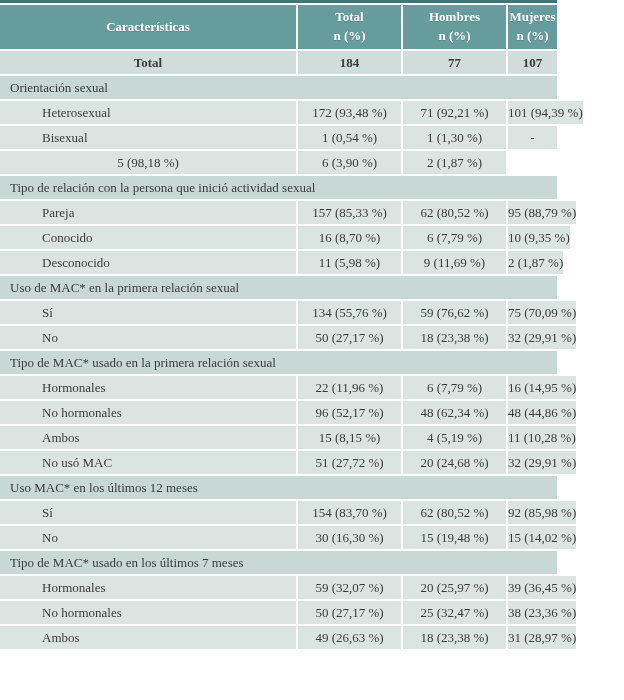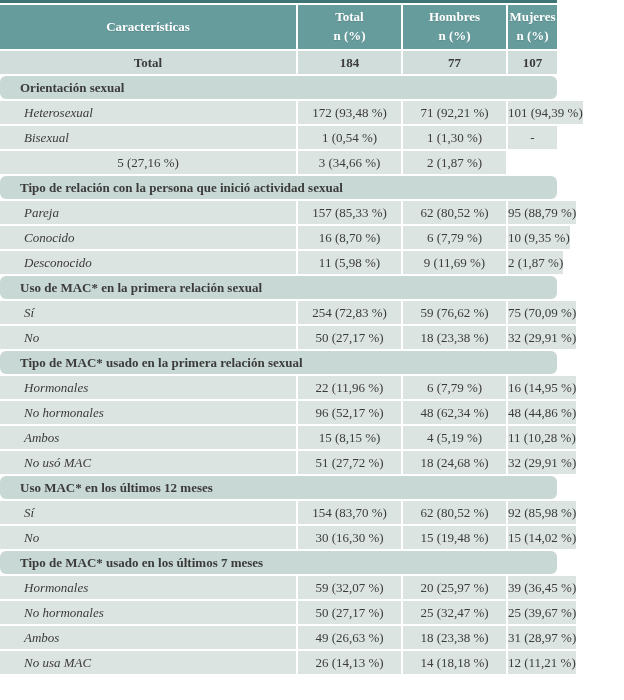--- a/index.html
+++ b/index.html
@@ -42,32 +42,30 @@
     line-height: 1.45;
     text-shadow: 0 1px 1px rgba(0,0,0,0.12);
   }
   .header-row .cell.one-line { flex-direction: row; }
   .total-row .cell {
     background: var(--total-row-bg, #D0DDDA);
     font-weight: bold;
   }
   .section-row .cell {
     background: var(--section-row-bg, #C8D8D4);
-    font-weight: bold;
+    font-weight: normal;
     justify-content: flex-start;
-    padding-left: 20px;
-    border-radius: 6px;
+    padding-left: 10px;
   }
   .data-row .cell {
     background: var(--data-row-bg, #DCE4E2);
   }
   .data-row .cell.label {
     justify-content: flex-start;
-    padding-left: 24px;
-    font-style: italic;
+    padding-left: 42px;
   }
 </style>
 </head>
 <body>
 
 <div class="table">
   <div class="row header-row">
     <div class="cell one-line">Características</div>
     <div class="cell">
       <span>Total</span>
@@ -98,22 +96,22 @@
         <div class="cell">71 (92,21 %)</div>
         <div class="cell">101 (94,39 %)</div>
       </div>
       <div class="row data-row">
         <div class="cell label">Bisexual</div>
         <div class="cell">1 (0,54 %)</div>
         <div class="cell">1 (1,30 %)</div>
         <div class="cell">-</div>
       </div>
       <div class="row data-row">
-        <div class="cell">5 (27,16 %)</div>
-        <div class="cell">3 (34,66 %)</div>
+        <div class="cell">5 (98,18 %)</div>
+        <div class="cell">6 (3,90 %)</div>
         <div class="cell">2 (1,87 %)</div>
       </div>
       <div class="row section-row">
         <div class="cell">Tipo de relación con la persona que inició actividad sexual</div>
       </div>
       <div class="row data-row">
         <div class="cell label">Pareja</div>
         <div class="cell">157 (85,33 %)</div>
         <div class="cell">62 (80,52 %)</div>
         <div class="cell">95 (88,79 %)</div>
@@ -128,21 +126,21 @@
         <div class="cell label">Desconocido</div>
         <div class="cell">11 (5,98 %)</div>
         <div class="cell">9 (11,69 %)</div>
         <div class="cell">2 (1,87 %)</div>
       </div>
       <div class="row section-row">
         <div class="cell">Uso de MAC* en la primera relación sexual</div>
       </div>
       <div class="row data-row">
         <div class="cell label">Sí</div>
-        <div class="cell">254 (72,83 %)</div>
+        <div class="cell">134 (55,76 %)</div>
         <div class="cell">59 (76,62 %)</div>
         <div class="cell">75 (70,09 %)</div>
       </div>
       <div class="row data-row">
         <div class="cell label">No</div>
         <div class="cell">50 (27,17 %)</div>
         <div class="cell">18 (23,38 %)</div>
         <div class="cell">32 (29,91 %)</div>
       </div>
       <div class="row section-row">
@@ -162,21 +160,21 @@
       </div>
       <div class="row data-row">
         <div class="cell label">Ambos</div>
         <div class="cell">15 (8,15 %)</div>
         <div class="cell">4 (5,19 %)</div>
         <div class="cell">11 (10,28 %)</div>
       </div>
       <div class="row data-row">
         <div class="cell label">No usó MAC</div>
         <div class="cell">51 (27,72 %)</div>
-        <div class="cell">18 (24,68 %)</div>
+        <div class="cell">20 (24,68 %)</div>
         <div class="cell">32 (29,91 %)</div>
       </div>
       <div class="row section-row">
         <div class="cell">Uso MAC* en los últimos 12 meses</div>
       </div>
       <div class="row data-row">
         <div class="cell label">Sí</div>
         <div class="cell">154 (83,70 %)</div>
         <div class="cell">62 (80,52 %)</div>
         <div class="cell">92 (85,98 %)</div>
@@ -193,28 +191,22 @@
       <div class="row data-row">
         <div class="cell label">Hormonales</div>
         <div class="cell">59 (32,07 %)</div>
         <div class="cell">20 (25,97 %)</div>
         <div class="cell">39 (36,45 %)</div>
       </div>
       <div class="row data-row">
         <div class="cell label">No hormonales</div>
         <div class="cell">50 (27,17 %)</div>
         <div class="cell">25 (32,47 %)</div>
-        <div class="cell">25 (39,67 %)</div>
+        <div class="cell">38 (23,36 %)</div>
       </div>
       <div class="row data-row">
         <div class="cell label">Ambos</div>
         <div class="cell">49 (26,63 %)</div>
         <div class="cell">18 (23,38 %)</div>
         <div class="cell">31 (28,97 %)</div>
       </div>
-      <div class="row data-row">
-        <div class="cell label">No usa MAC</div>
-        <div class="cell">26 (14,13 %)</div>
-        <div class="cell">14 (18,18 %)</div>
-        <div class="cell">12 (11,21 %)</div>
-      </div>
     </div>
 </div>
 
 </body></html>

